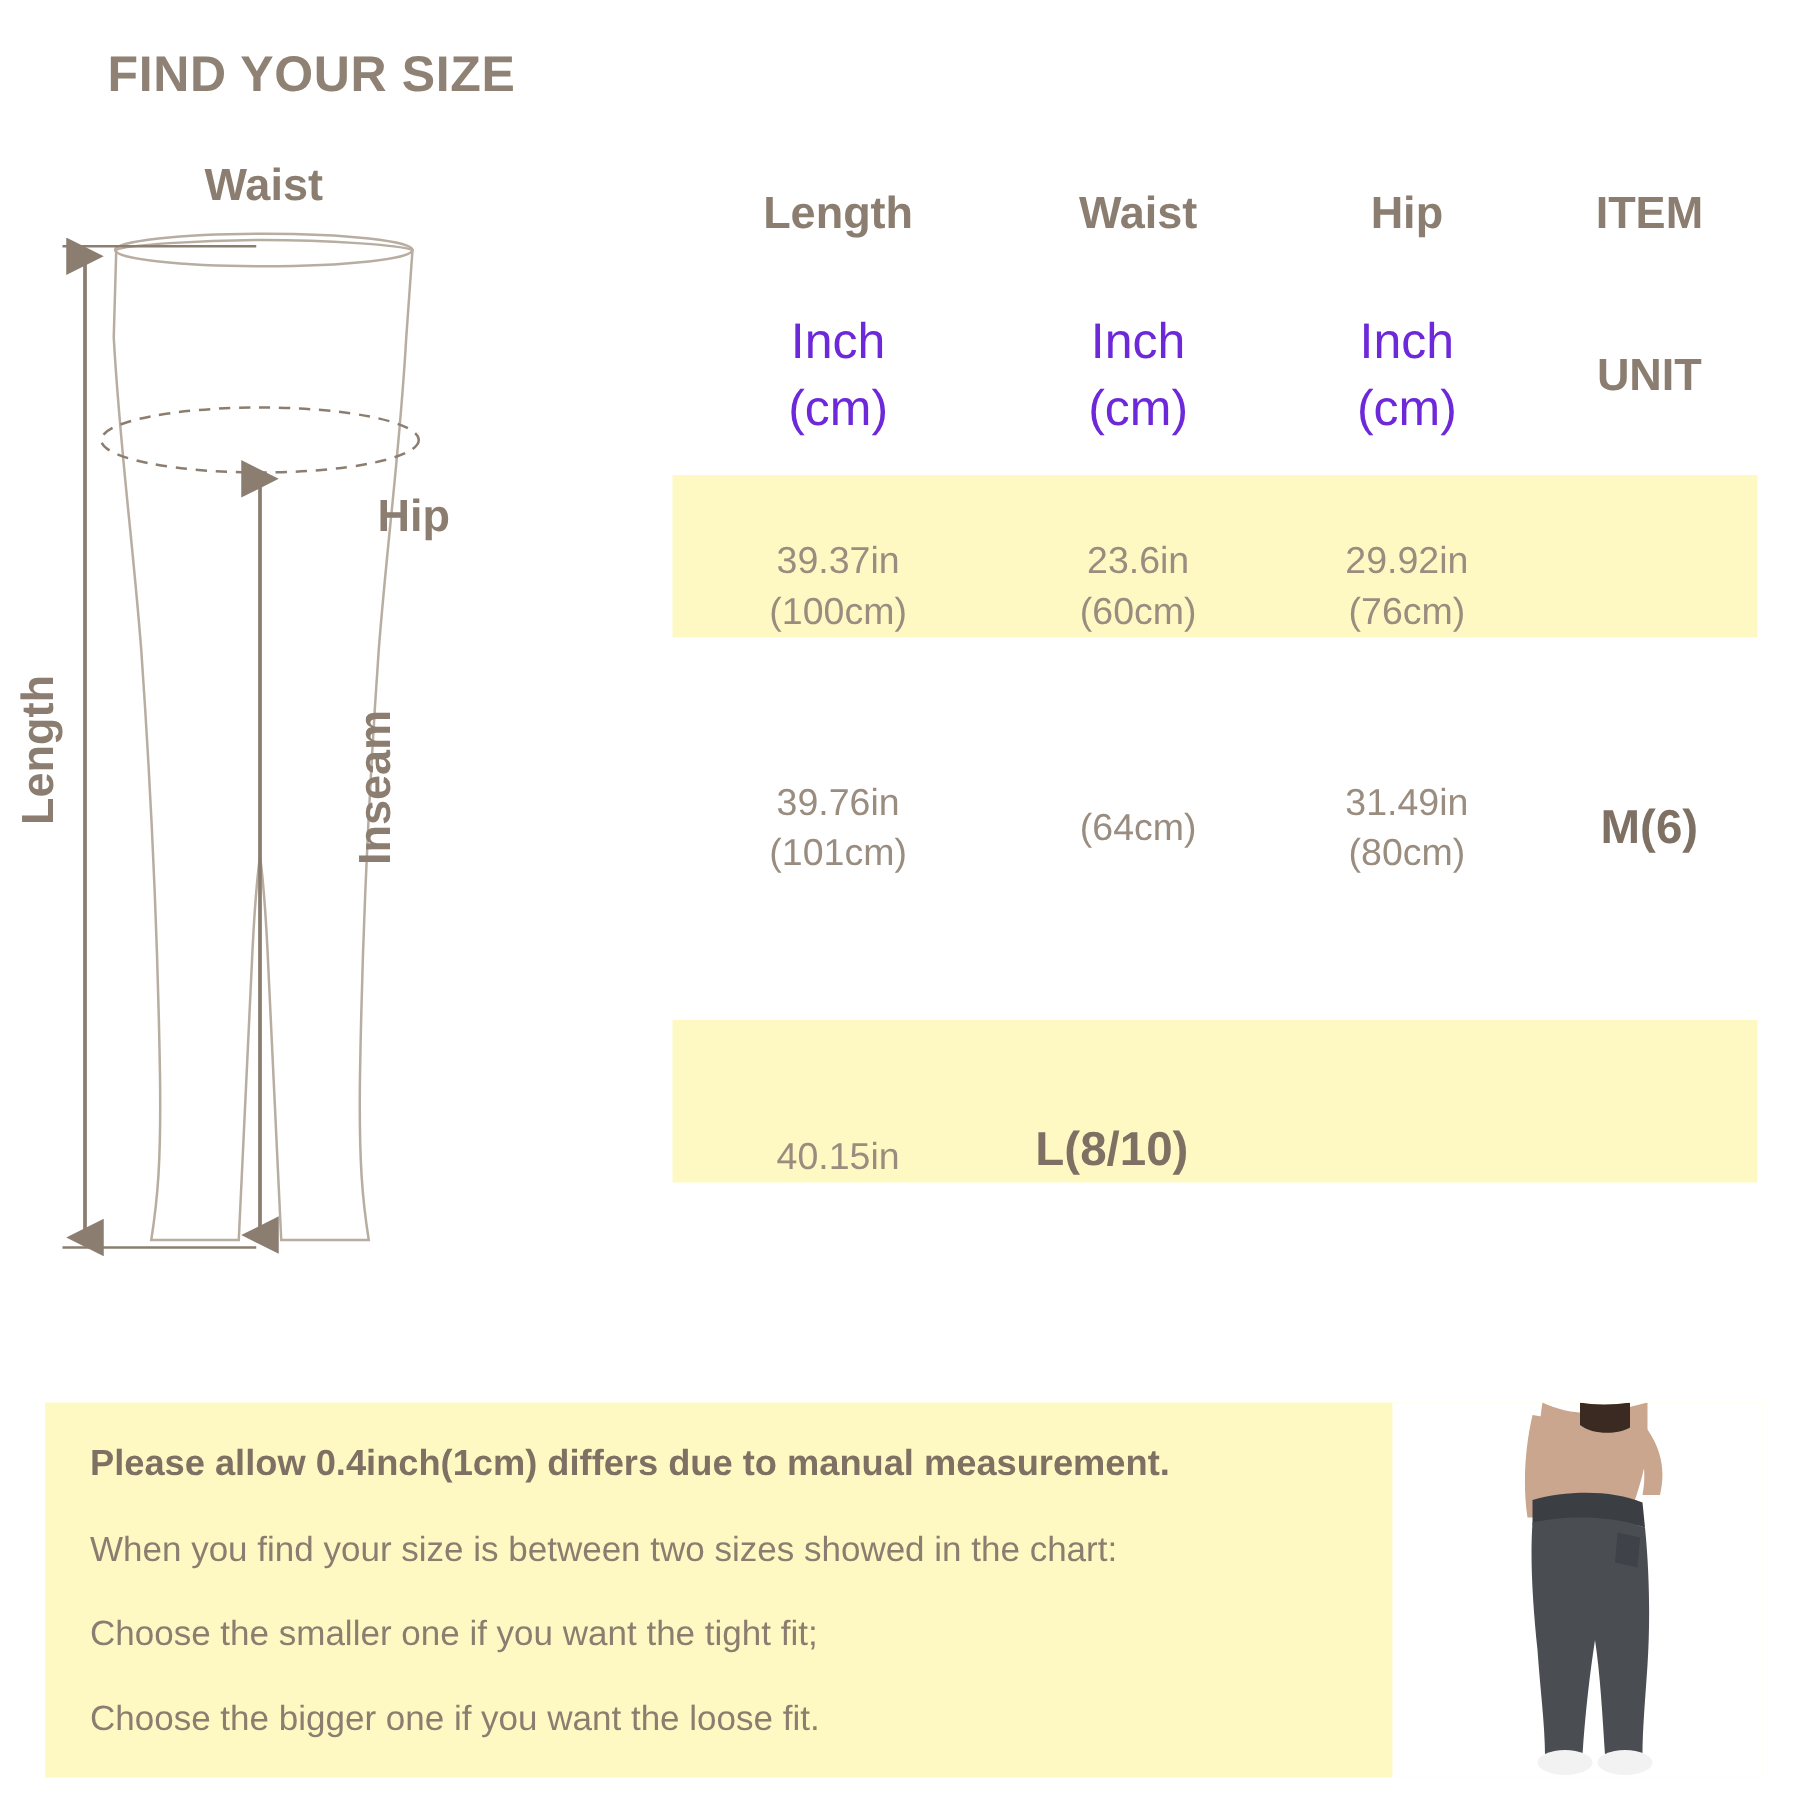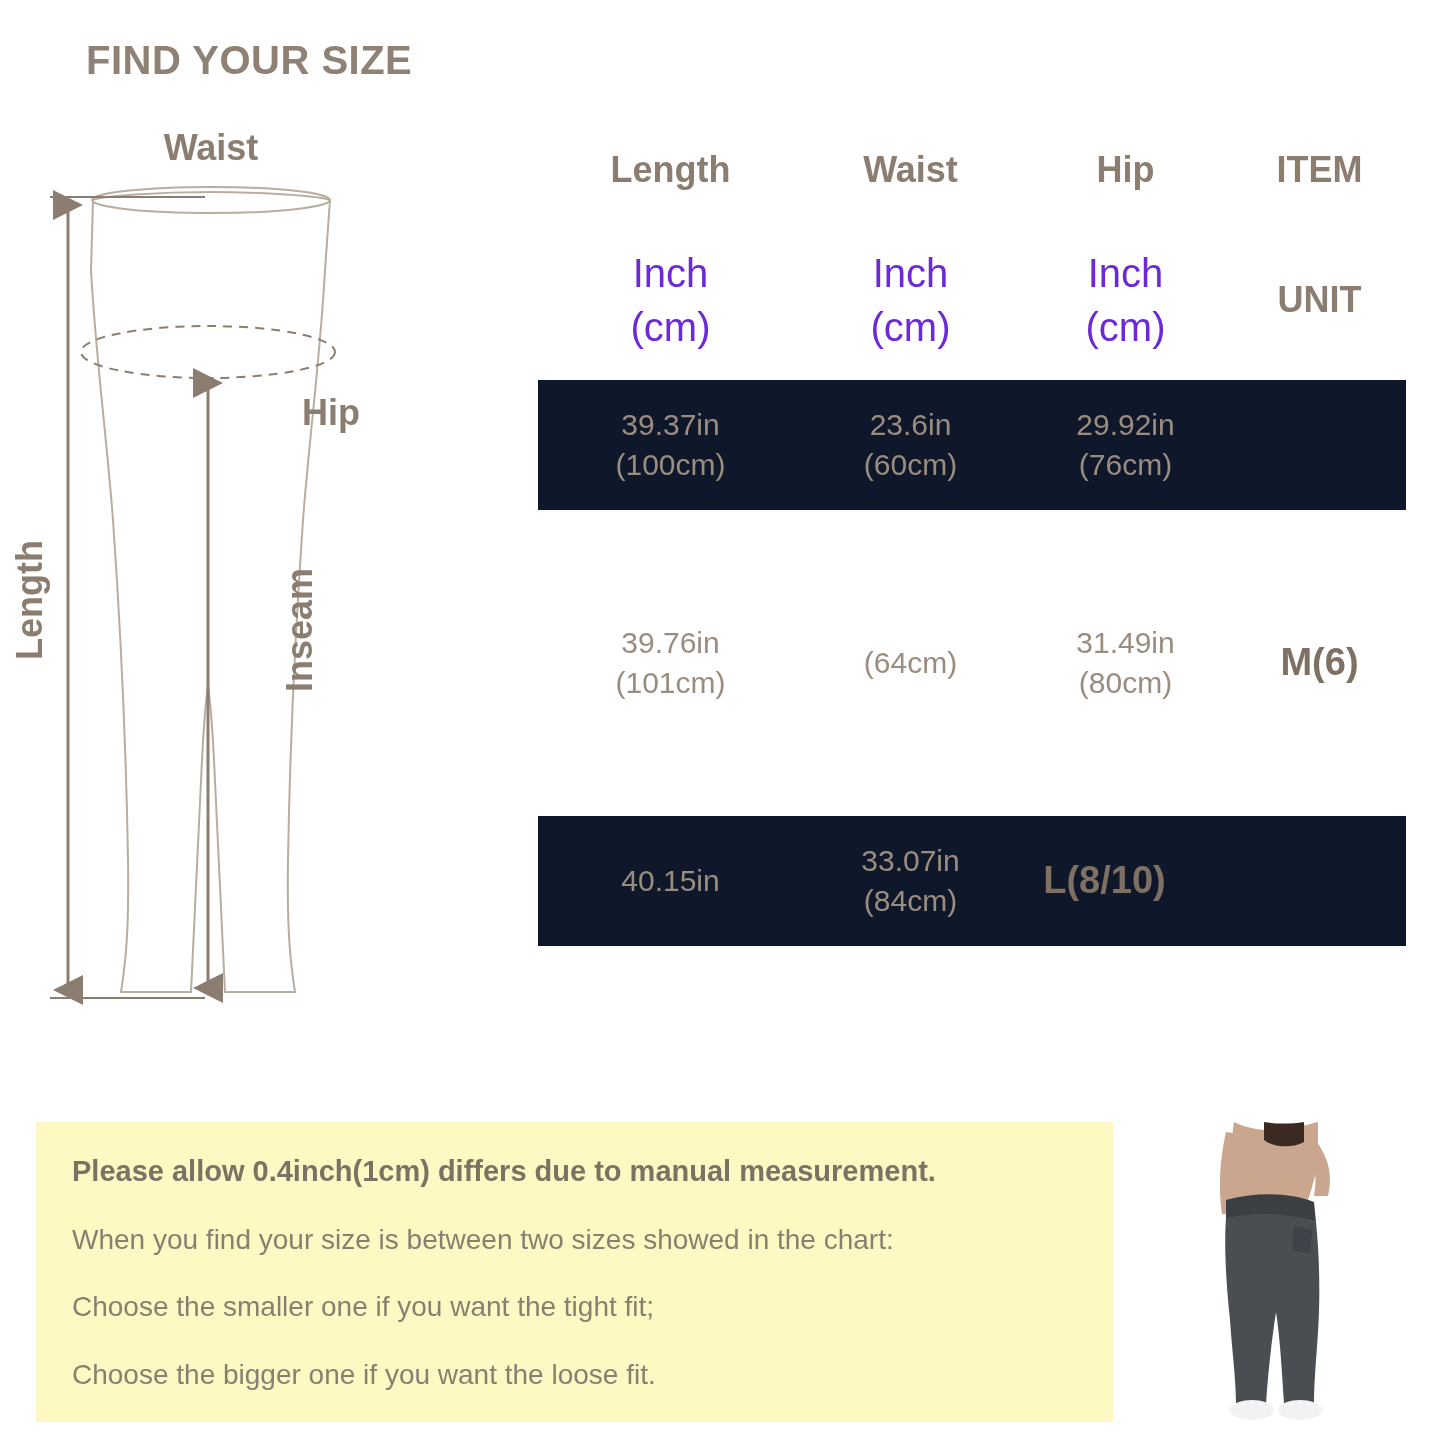--- a/index.html
+++ b/index.html
@@ -45,21 +45,22 @@
     left: 538px;
     top: 120px;
     width: 868px;
   }
   .row {
     display: flex;
     align-items: center;
     width: 100%;
   }
   .row.shaded {
-    background: #0f172a;
+    background: #fef9c3;
+    align-items: flex-end;
   }
   .cell {
     text-align: center;
     font-size: 29px;
     color: #9a8d80;
     line-height: 1.35;
     padding: 0;
   }
   .c-length { width: 265px; }
   .c-waist  { width: 215px; }
@@ -251,24 +252,20 @@
     </div>
     <div class="cell c-item">M(6)</div>
   </div>
 
   <div class="row row-gap"></div>
 
   <div class="row row-size shaded">
     <div class="cell c-length val">
       <span class="line1">40.15in</span>
     </div>
-    <div class="cell c-hip val">
-      <span class="line1">33.07in</span>
-      <span class="line2">(84cm)</span>
-    </div>
     <div class="cell c-item">L(8/10)</div>
   </div>
 
 </div>
 
 <div class="note">
   <div class="note-text">
     <p class="note-line bold">Please allow 0.4inch(1cm) differs due to manual measurement.</p>
     <p class="note-line">When you find your size is between two sizes showed in the chart:</p>
     <p class="note-line">Choose the smaller one if you want the tight fit;</p>

